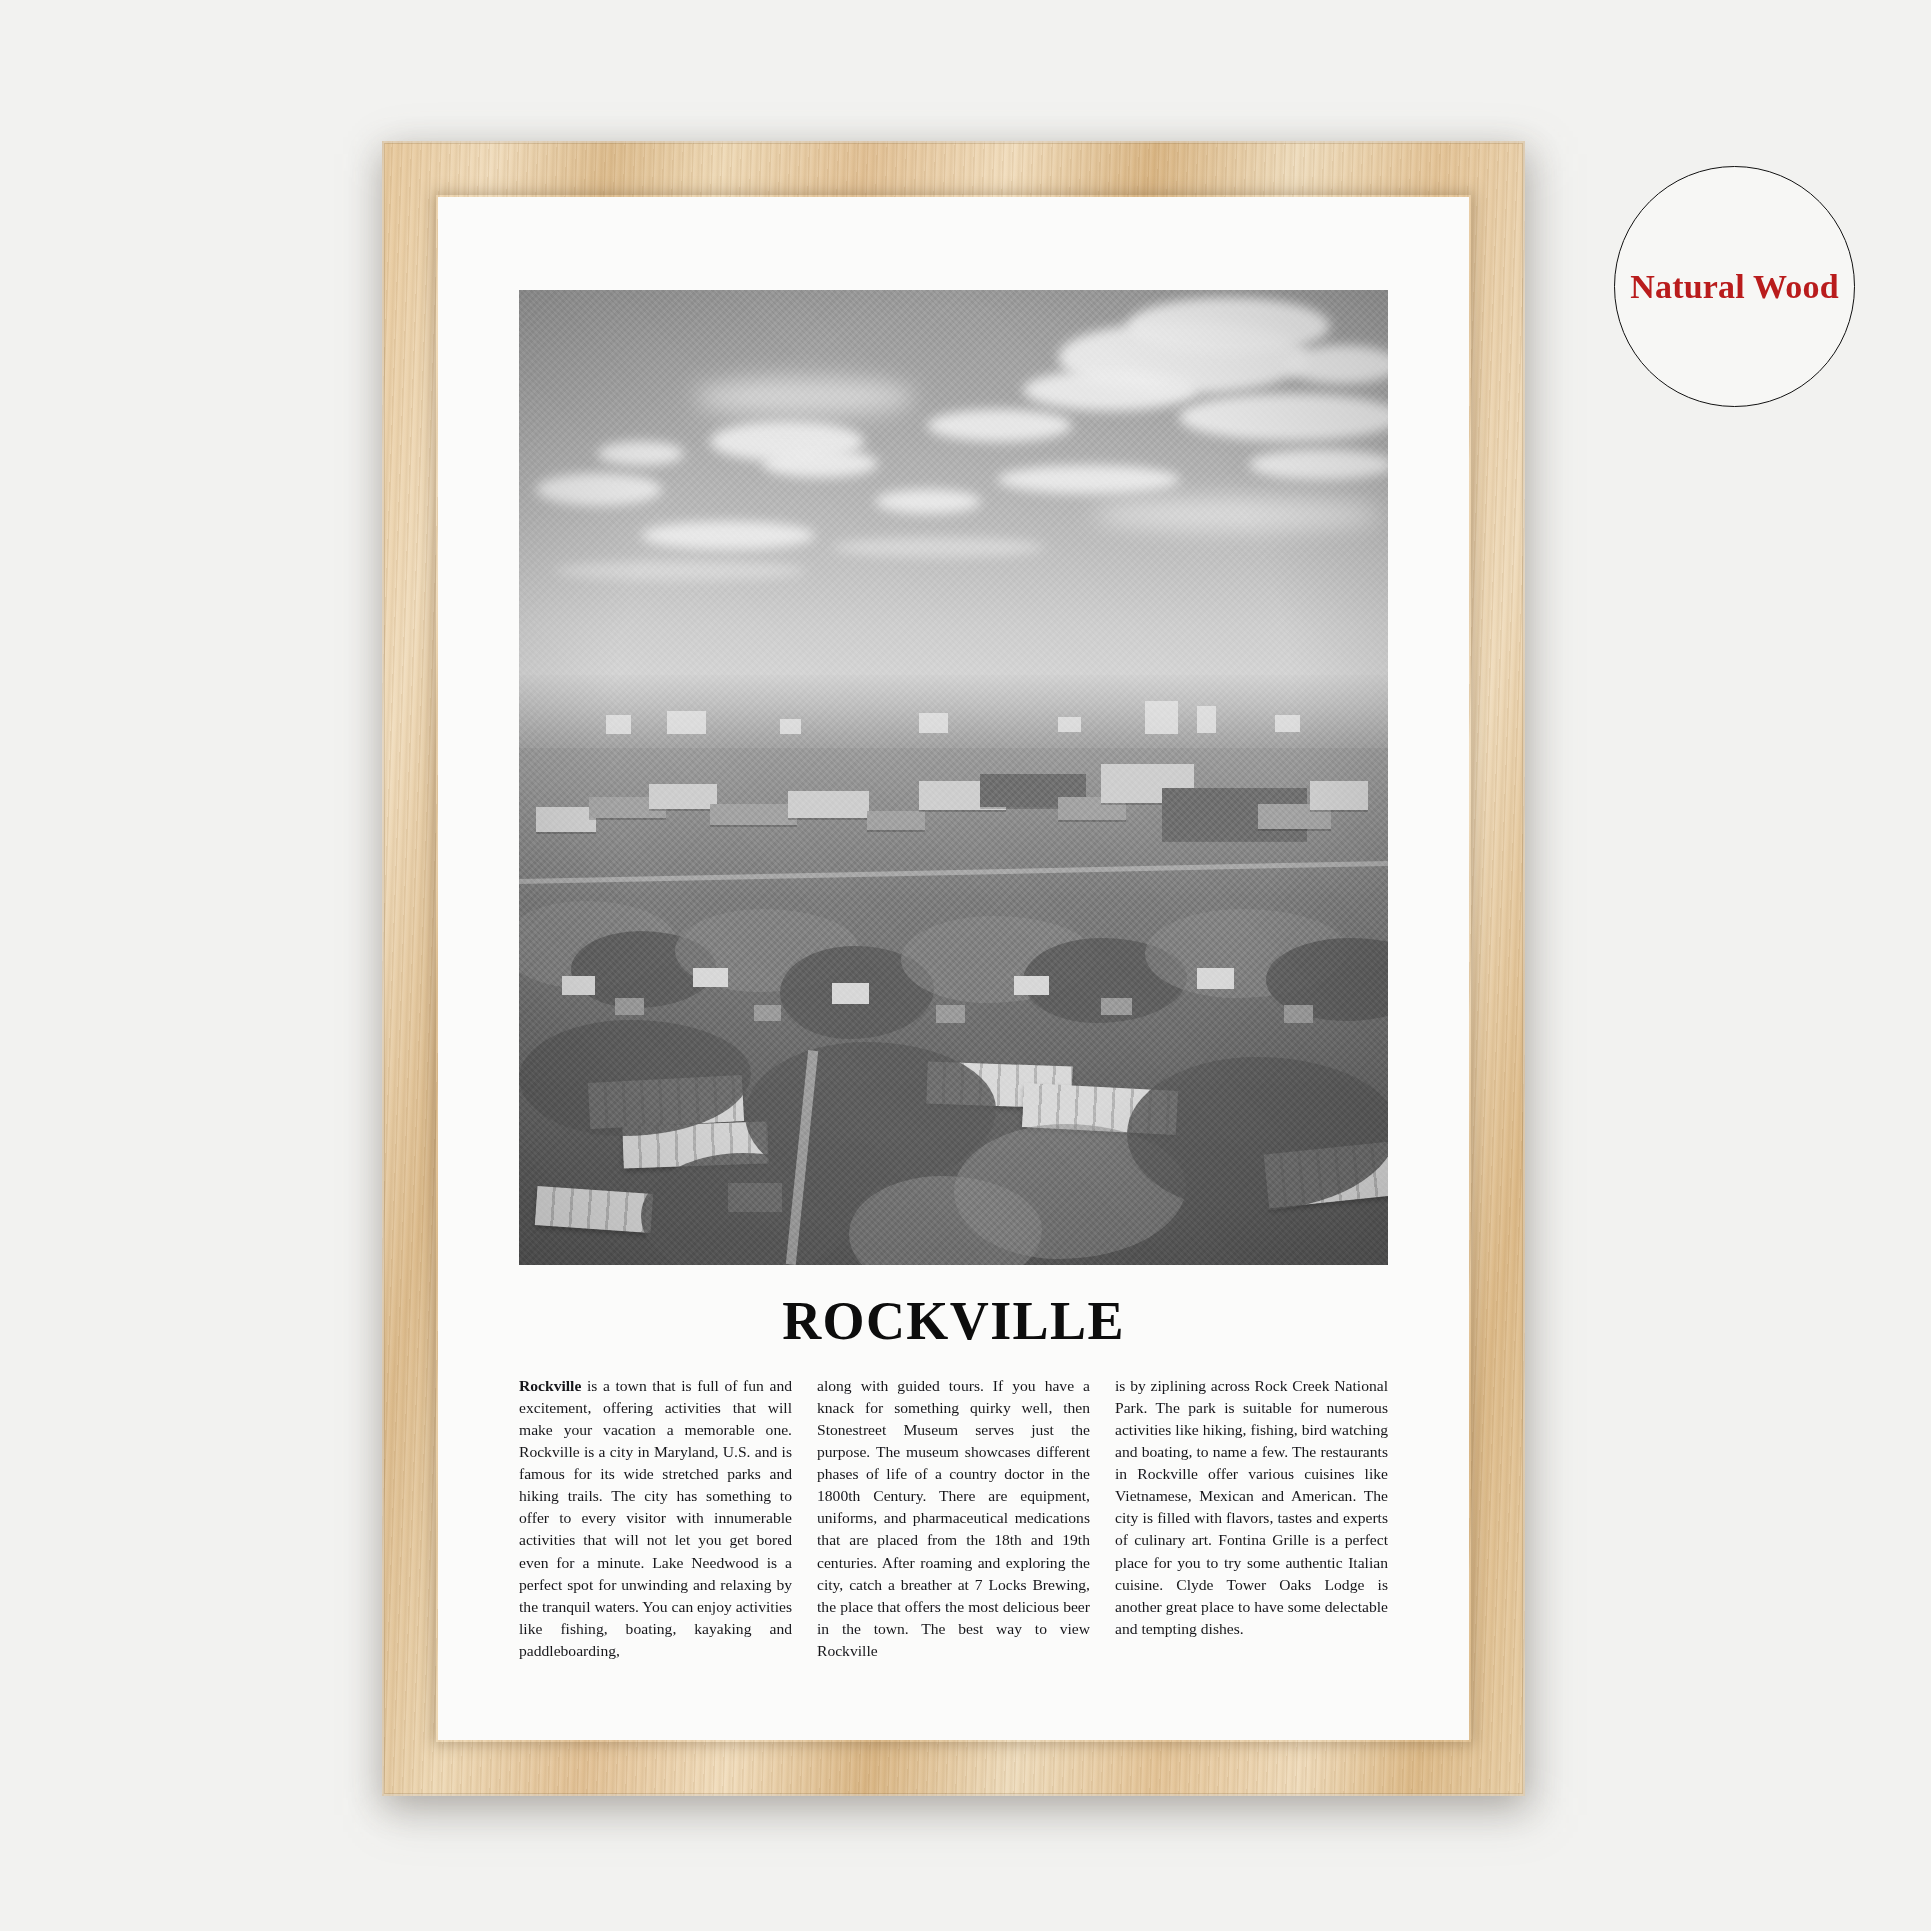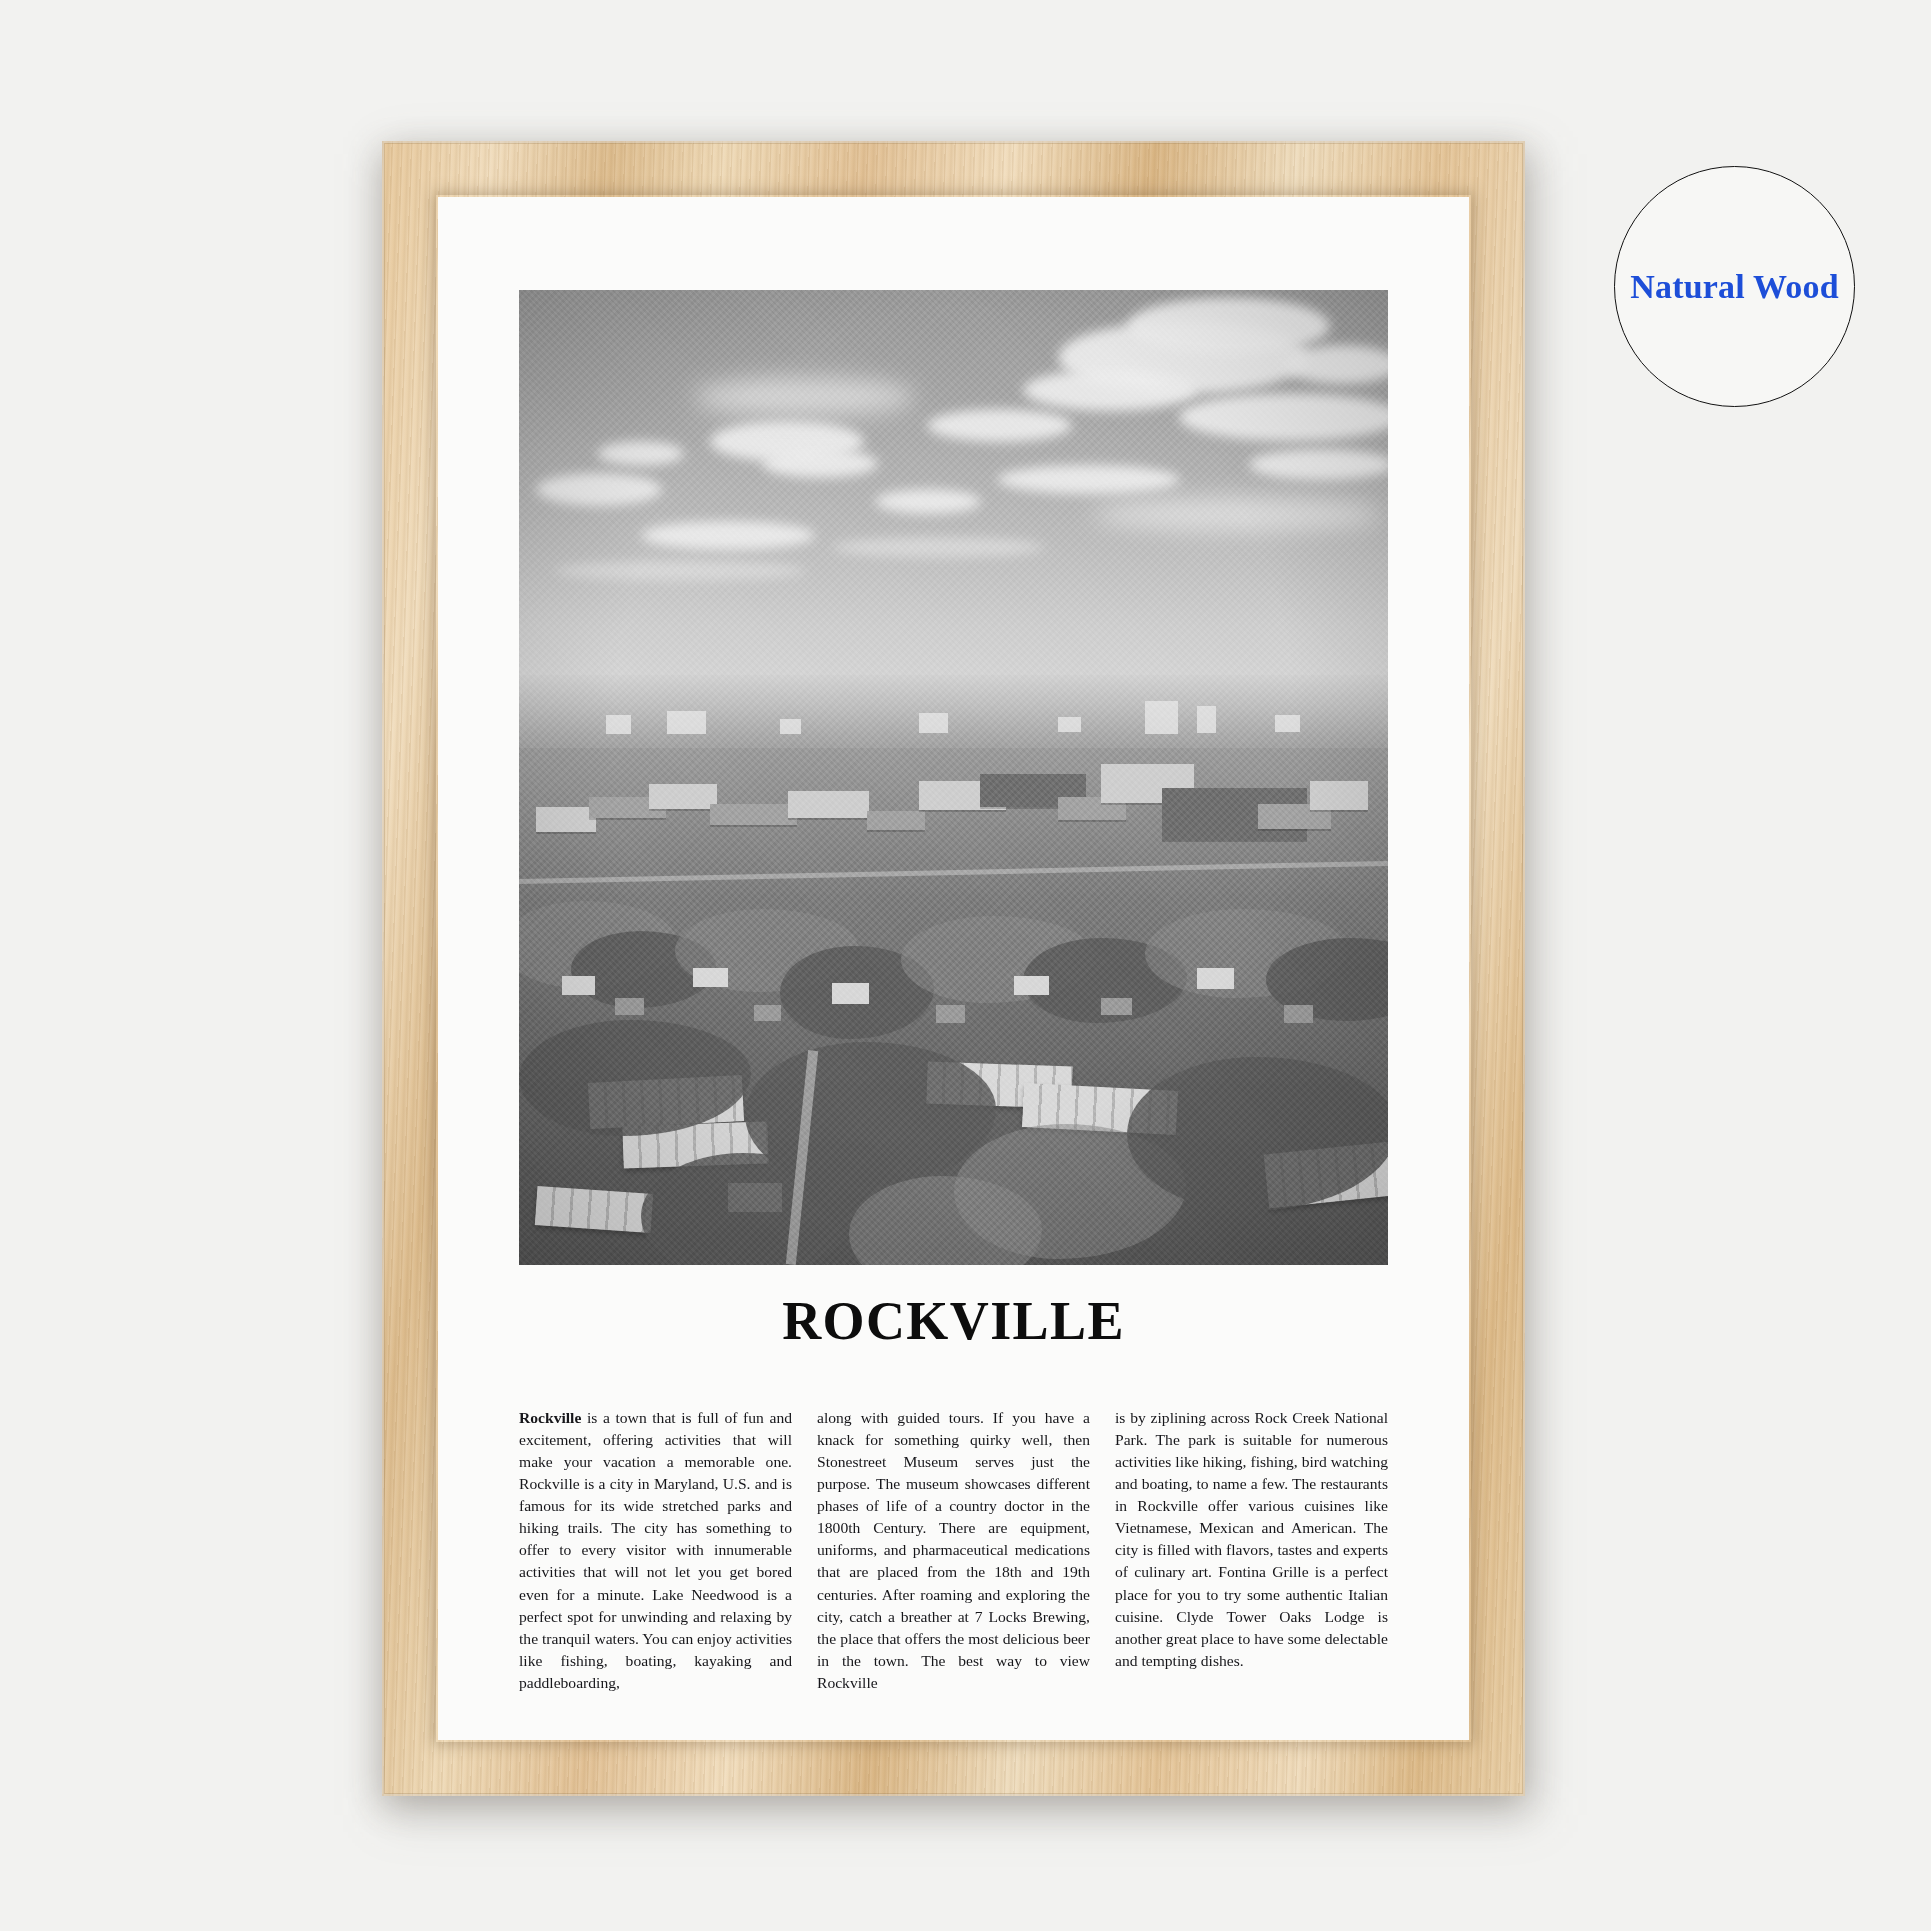--- a/index.html
+++ b/index.html
@@ -27,21 +27,21 @@
     background: #f7f7f5;
     display: flex;
     align-items: center;
     justify-content: center;
     z-index: 40;
   }
   .badge-label {
     font-family: "Liberation Serif", serif;
     font-weight: bold;
     font-size: 34px;
-    color: #1d4ed8;
+    color: #b91c1c;
     letter-spacing: 0.2px;
     white-space: nowrap;
   }
 
   
   .frame-shadow {
     position: absolute;
     left: 386px;
     top: 154px;
     width: 1149px;
@@ -250,21 +250,20 @@
   }
   .col {
     flex: 1 1 0;
     font-family: "Liberation Serif", serif;
     font-size: 15.6px;
     line-height: 1.42;
     color: #16161a;
     text-align: justify;
     text-justify: inter-word;
     hyphens: auto;
-    margin-top: 32px;
   }
 
   .lede-name { font-weight: bold; }
 </style>
 </head>
 <body>
 
 <div class="frame-shadow"></div>
 
 <div class="frame">

